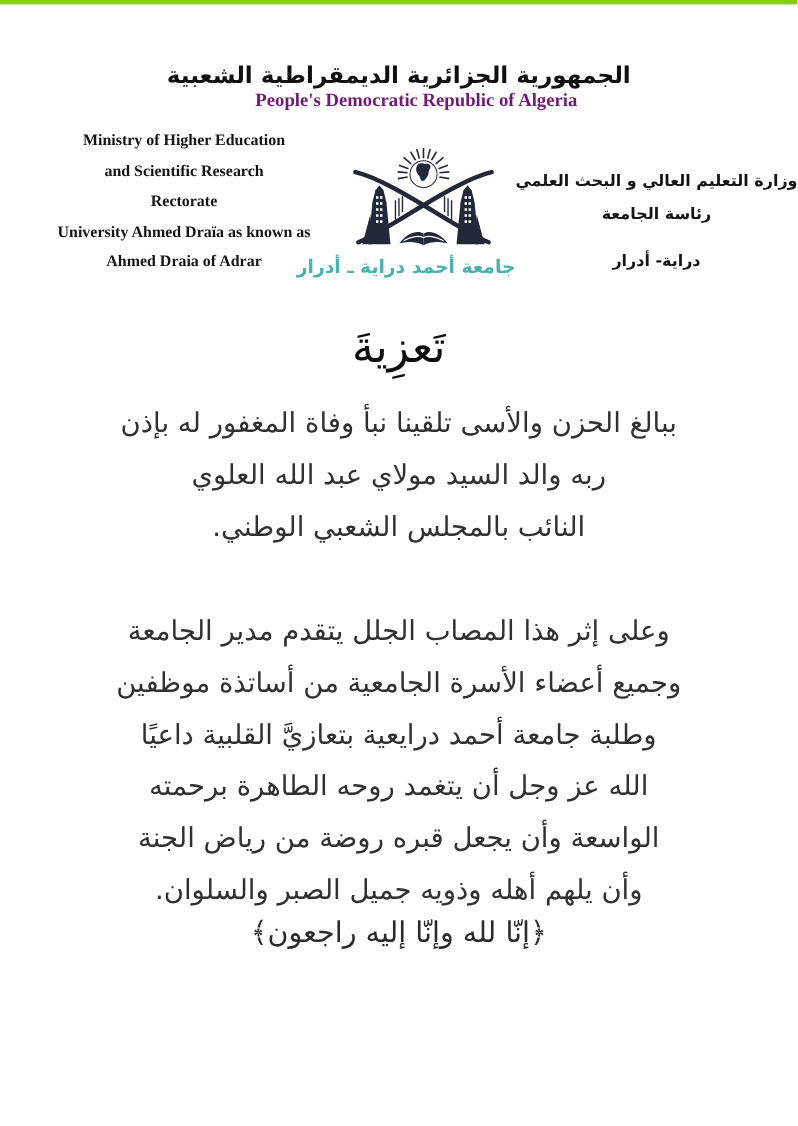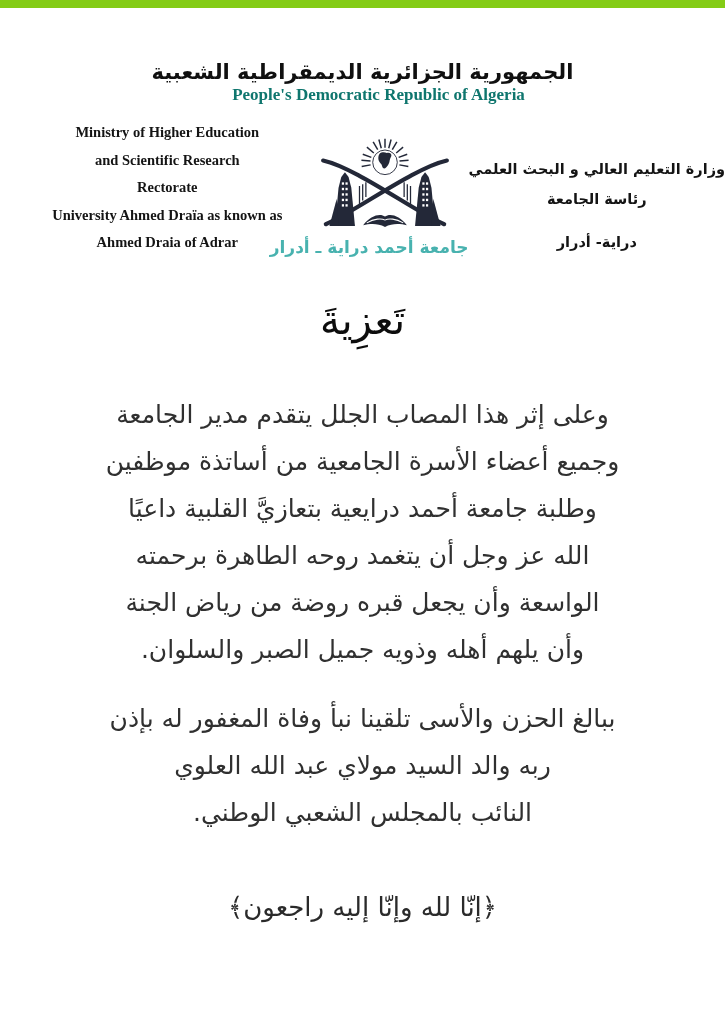--- a/index.html
+++ b/index.html
@@ -7,40 +7,40 @@
     width:725px; height:1024px;
     background:#ffffff;
     font-family:"DejaVu Sans", sans-serif;
     color:#1c1c1c;
     overflow:hidden;
   }
   .page {
     position:relative;
     width:725px; height:1024px;
     background:#ffffff;
-    border-top:8px solid #84cc16;
+    border-top:4px solid #84cc16;
     box-sizing:border-box;
   }
 
   
   .republic-ar {
     margin-top:52px;
     text-align:center;
     font-size:21px;
     font-weight:bold;
     color:#101010;
     direction:rtl;
   }
   .republic-en {
     margin-top:1px;
     text-align:center;
     font-family:"Liberation Serif", serif;
     font-size:17px;
     font-weight:bold;
-    color:#0f766e;
+    color:#701a75;
     margin-left:32px;
   }
 
   
   .header-row {
     display:flex;
     align-items:flex-end;
     margin-top:6px;
   }
   .col-en {
@@ -94,21 +94,20 @@
     direction:rtl;
     text-align:center;
     font-size:25px;
     line-height:47px;
     color:#303030;
   }
   .para div { white-space:nowrap; }
   .para-1 { margin-top:22px; }
   .para-2 { margin-top:48px; }
   .closing {
-    margin-top:56px;
     direction:rtl;
     text-align:center;
     font-size:26px;
     color:#2a2a2a;
   }
 </style>
 </head>
 <body>
 
 <div class="page">
@@ -210,30 +209,30 @@
     <div class="col-ar">
       <div>وزارة التعليم العالي و البحث العلمي</div>
       <div>رئاسة الجامعة</div>
       <div class="line-last">دراية- أدرار</div>
     </div>
 
   </div>
 
   <div class="title">تَعزِيةَ</div>
 
+  <div class="para para-1">
+    <div>ببالغ الحزن والأسى تلقينا نبأ وفاة المغفور له بإذن</div>
+    <div>ربه والد السيد مولاي عبد الله العلوي</div>
+    <div>النائب بالمجلس الشعبي الوطني.</div>
+  </div>
+
   <div class="para para-2">
     <div>وعلى إثر هذا المصاب الجلل يتقدم مدير الجامعة</div>
     <div>وجميع أعضاء الأسرة الجامعية من أساتذة موظفين</div>
     <div>وطلبة جامعة أحمد درايعية بتعازيَّ القلبية  داعيًا</div>
     <div>الله عز وجل أن يتغمد روحه الطاهرة برحمته</div>
     <div>الواسعة وأن يجعل قبره روضة من رياض الجنة</div>
     <div>وأن يلهم أهله وذويه جميل الصبر والسلوان.</div>
   </div>
 
-  <div class="para para-1">
-    <div>ببالغ الحزن والأسى تلقينا نبأ وفاة المغفور له بإذن</div>
-    <div>ربه والد السيد مولاي عبد الله العلوي</div>
-    <div>النائب بالمجلس الشعبي الوطني.</div>
-  </div>
-
   <div class="closing">﴿إنّا لله وإنّا إليه راجعون﴾</div>
 
 </div>
 
 </body></html>

